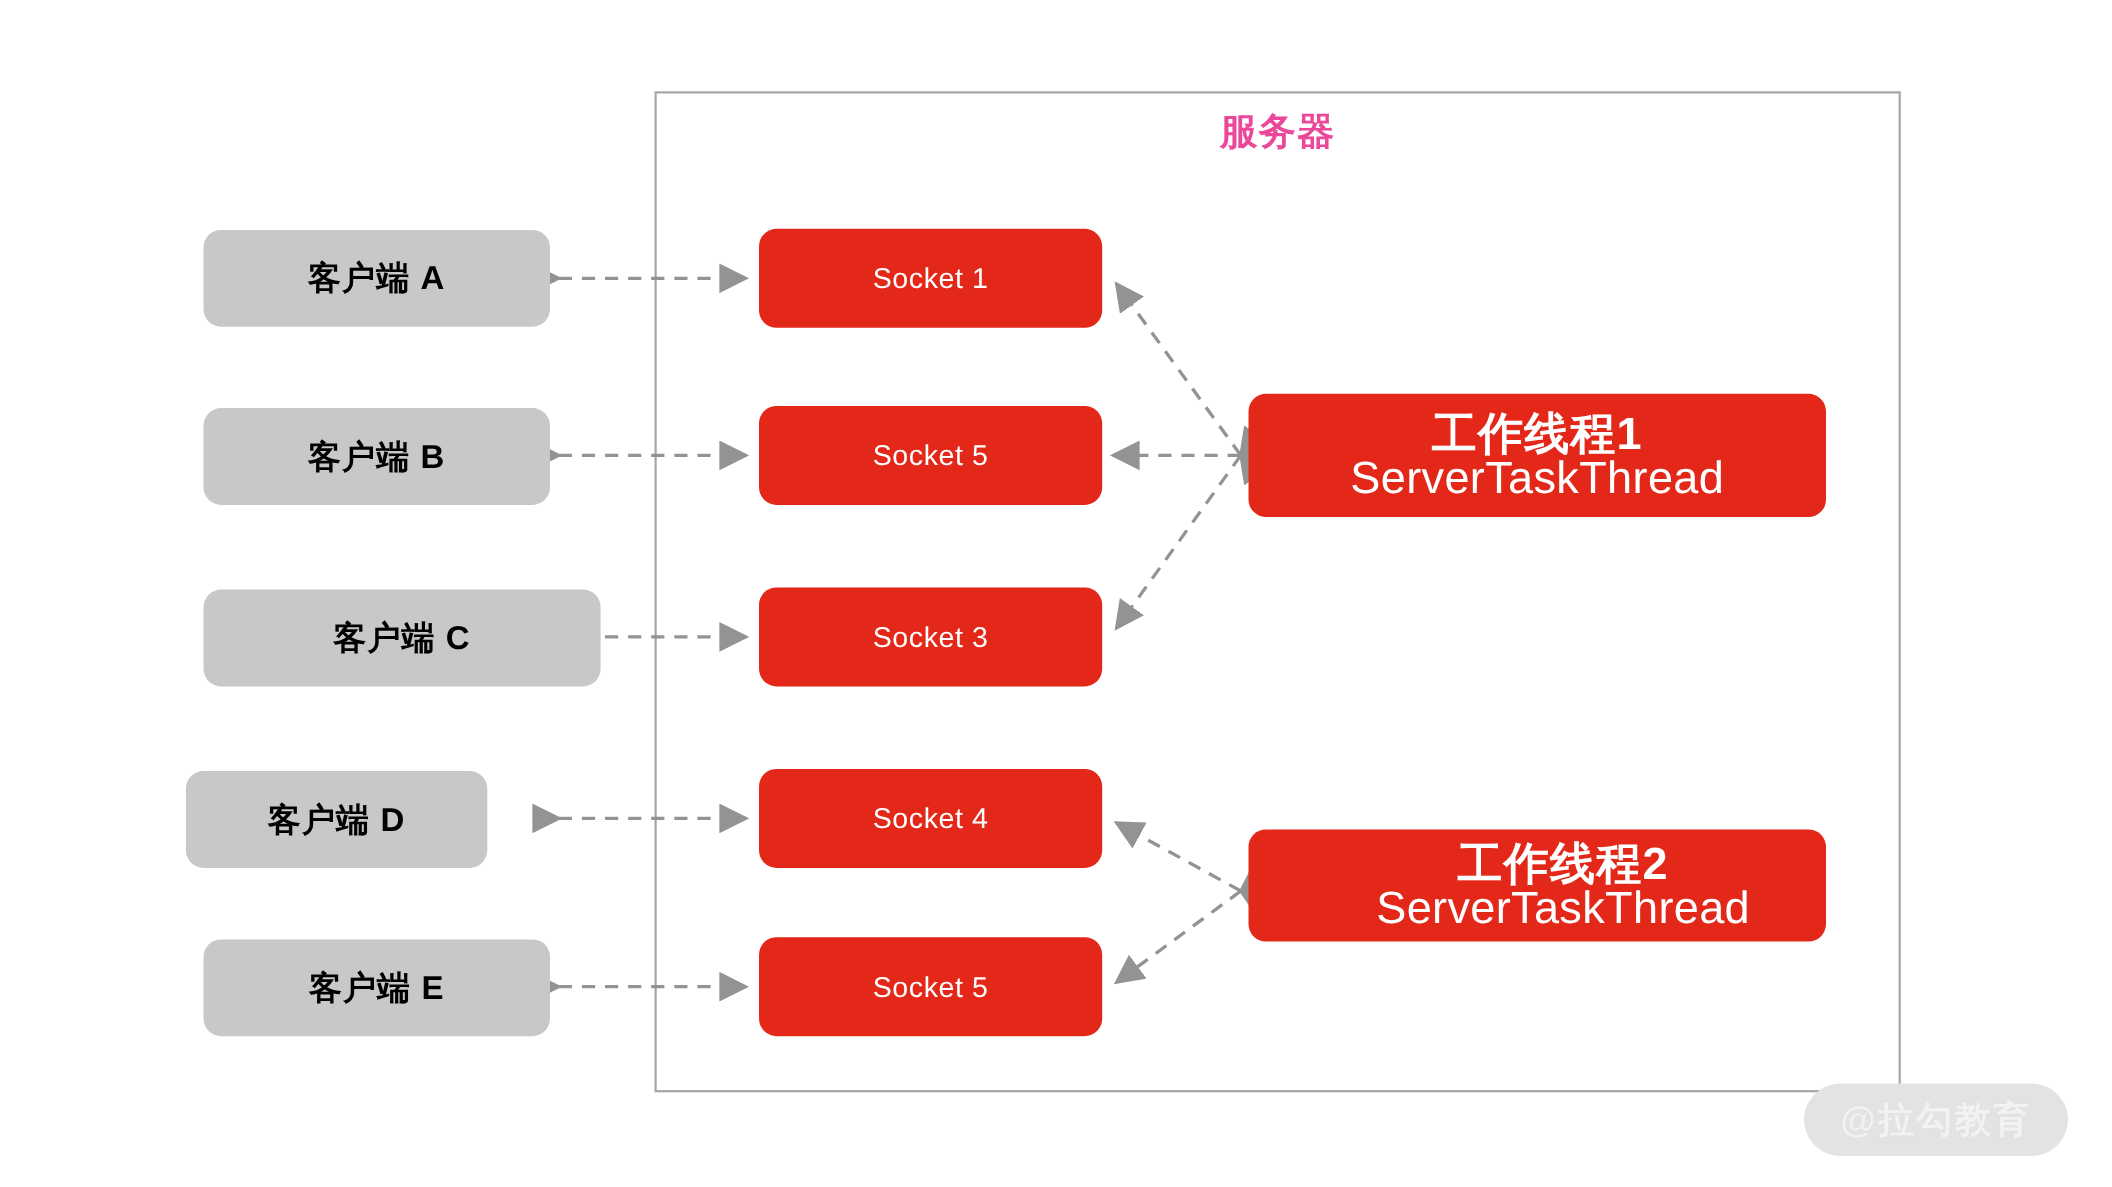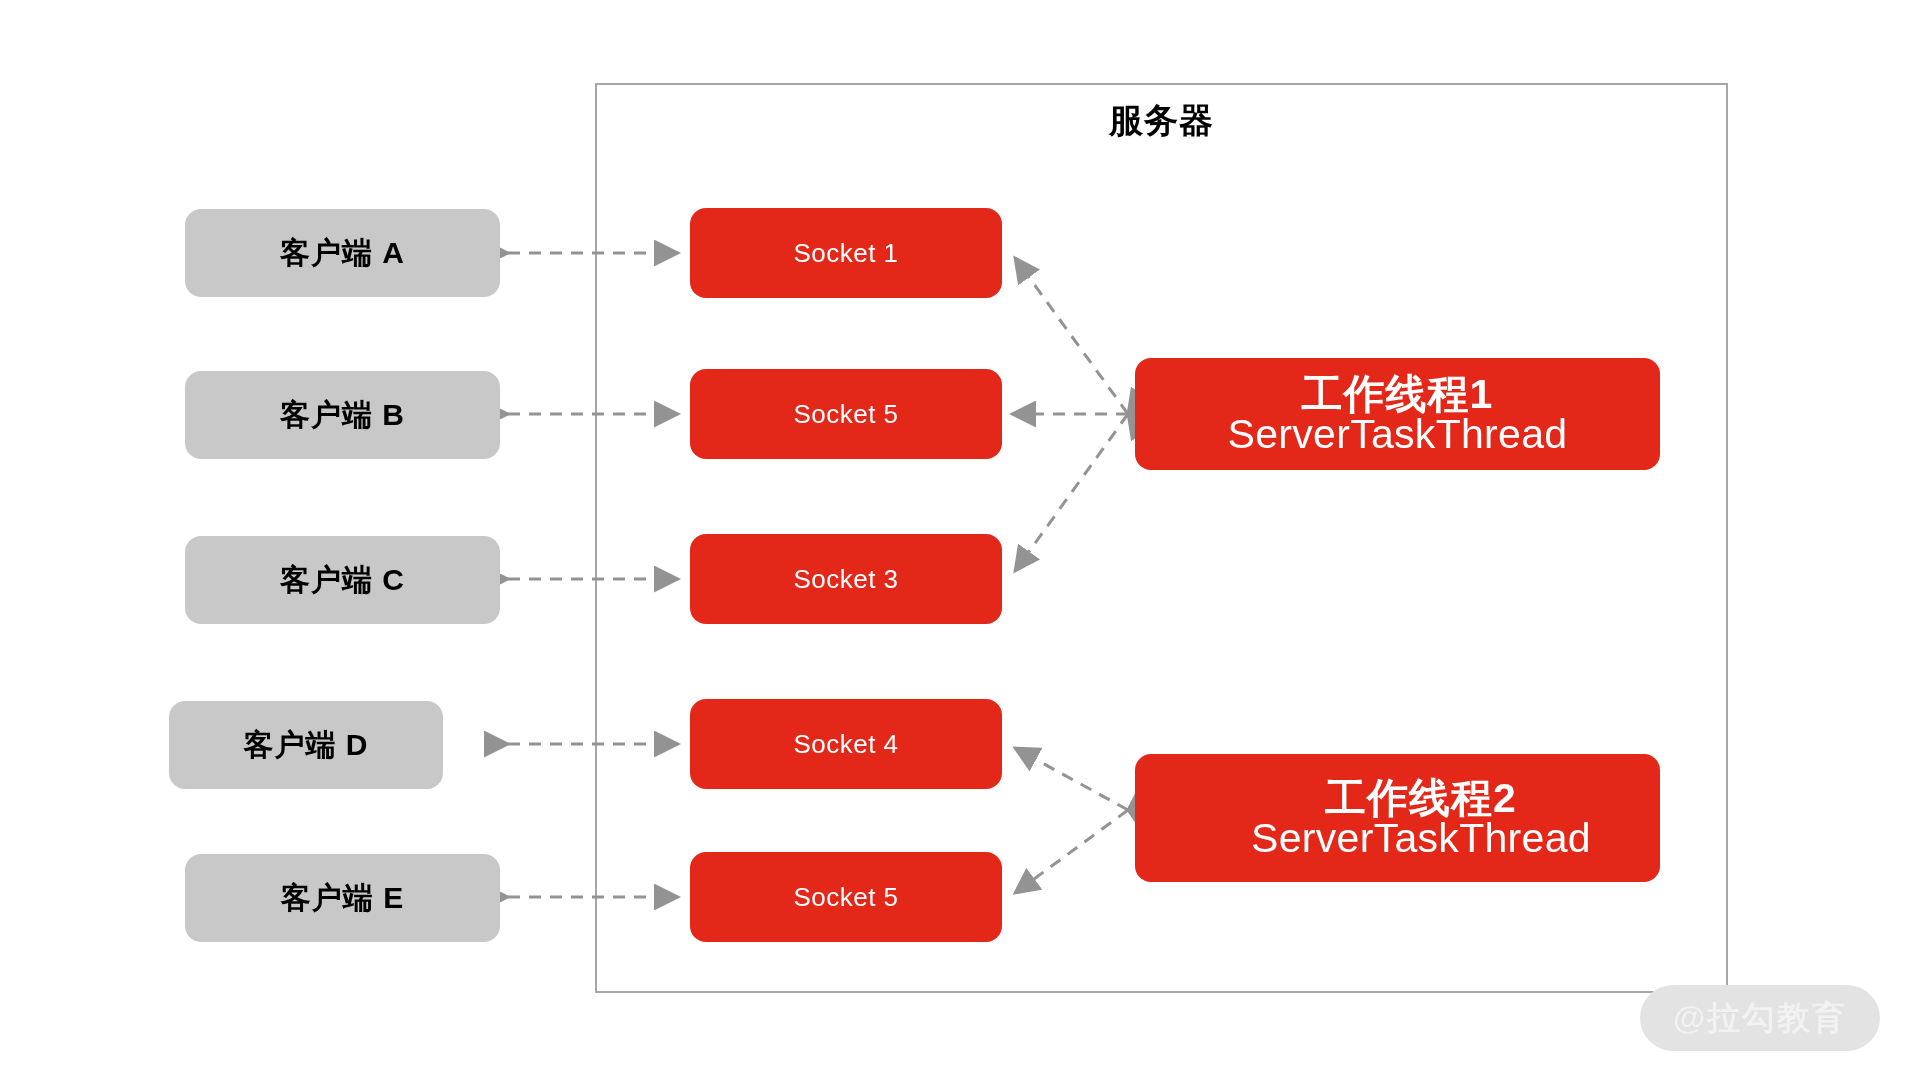--- a/index.html
+++ b/index.html
@@ -30,21 +30,21 @@
     background: #ffffff;
   }
   .server-title {
     position: absolute;
     left: 595px;
     top: 98px;
     width: 1133px;
     text-align: center;
     font-size: 34px;
     font-weight: bold;
-    color: #000000;
+    color: #ec4899;
     letter-spacing: 1px;
     line-height: 44px;
   }
 
   
   .node {
     position: absolute;
     box-sizing: border-box;
     display: flex;
     align-items: center;
@@ -149,21 +149,21 @@
       <line x1="1128" y1="810" x2="1015" y2="893" marker-start="url(#arrL)" marker-end="url(#arrR)"></line>
     </g>
   </svg>
 
   <div class="node client-node" style="left:185px; top:209px; width:315px; height:88px;">
     <span>客户端 A</span>
   </div>
   <div class="node client-node" style="left:185px; top:371px; width:315px; height:88px;">
     <span>客户端 B</span>
   </div>
-  <div class="node client-node" style="left:185px; top:536px; width:315px; height:88px;">
+  <div class="node client-node" style="left:185px; top:536px; width:361px; height:88px;">
     <span>客户端 C</span>
   </div>
   <div class="node client-node" style="left:169px; top:701px; width:274px; height:88px;">
     <span>客户端 D</span>
   </div>
   <div class="node client-node" style="left:185px; top:854px; width:315px; height:88px;">
     <span>客户端 E</span>
   </div>
 
   <div class="node socket-node" style="left:690px; top:208px; width:312px; height:90px;">
@@ -179,21 +179,21 @@
     <span>Socket 4</span>
   </div>
   <div class="node socket-node" style="left:690px; top:852px; width:312px; height:90px;">
     <span>Socket 5</span>
   </div>
 
   <div class="node worker-node" style="left:1135px; top:358px; width:525px; height:112px;">
     <span class="worker-line-cn">工作线程1</span>
     <span class="worker-line-en">ServerTaskThread</span>
   </div>
-  <div class="node worker-node" style="left:1135px; top:754px; width:525px; height:128px;padding-left:47px;">
+  <div class="node worker-node" style="left:1135px; top:754px; width:525px; height:102px;padding-left:47px;">
     <span class="worker-line-cn">工作线程2</span>
     <span class="worker-line-en">ServerTaskThread</span>
   </div>
 
   <div class="watermark">
     <span>@拉勾教育</span>
   </div>
 
 </div>
 

